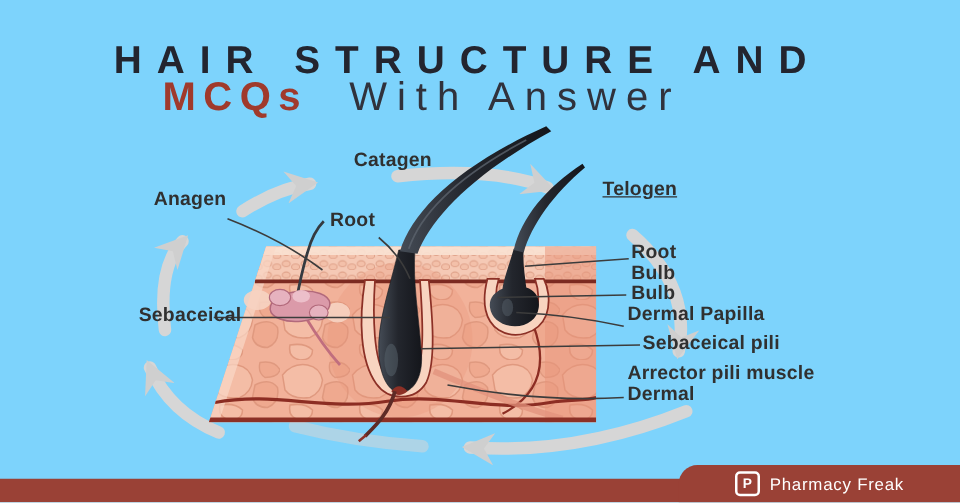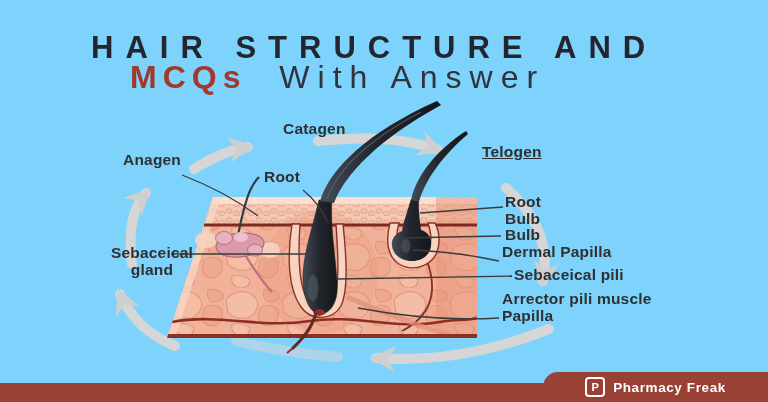--- a/index.html
+++ b/index.html
@@ -34,21 +34,21 @@
   .footer-bar{position:absolute;left:0;right:0;bottom:0;height:19px;background:#9a4136;}
   .brand-plate{
     position:absolute;right:0;bottom:0;width:225px;height:30px;background:#9a4136;
     border-top-left-radius:15px;display:flex;align-items:center;justify-content:center;gap:8px;
   }
   .brand-logo{
     width:16px;height:16px;border:2px solid #fff;border-radius:4px;
     display:flex;align-items:center;justify-content:center;
     color:#fff;font-size:11px;font-weight:700;line-height:1;
   }
-  .brand-text{color:#fff;font-size:13.5px;font-weight:700;letter-spacing:.6px;}
+  .brand-text{color:#fff;font-size:13.5px;font-weight:400;letter-spacing:.6px;}
 </style>
 </head>
 <body>
 
 <div class="stage">
 
   <svg class="illus" width="768" height="402" viewBox="0 0 768 402" aria-hidden="true">
     <defs>
       <marker id="ah" viewBox="0 0 10 10" refX="7.5" refY="5" markerWidth="2.6" markerHeight="2.6" orient="auto">
         <path d="M0,0 L10,5 L0,10 L3.2,5 Z" fill="#cfcfcf"></path>
@@ -161,25 +161,24 @@
   <div class="lbl lbl-telogen">Telogen</div>
   <div class="lbl lbl-rootbulb">
     <div>Root</div>
     <div>Bulb</div>
   </div>
   <div class="lbl lbl-bulb">Bulb</div>
   <div class="lbl lbl-dermal">Dermal Papilla</div>
   <div class="lbl lbl-sebright">Sebaceical pili</div>
   <div class="lbl lbl-sebleft">
     <div>Sebaceical</div>
-    <div>gland</div>
   </div>
   <div class="lbl lbl-arrector">
     <div>Arrector pili muscle</div>
-    <div>Papilla</div>
+    <div>Dermal</div>
   </div>
 
   <div class="footer-bar"></div>
   <div class="brand-plate">
     <span class="brand-logo">P</span>
     <span class="brand-text">Pharmacy Freak</span>
   </div>
 
 </div>
 

